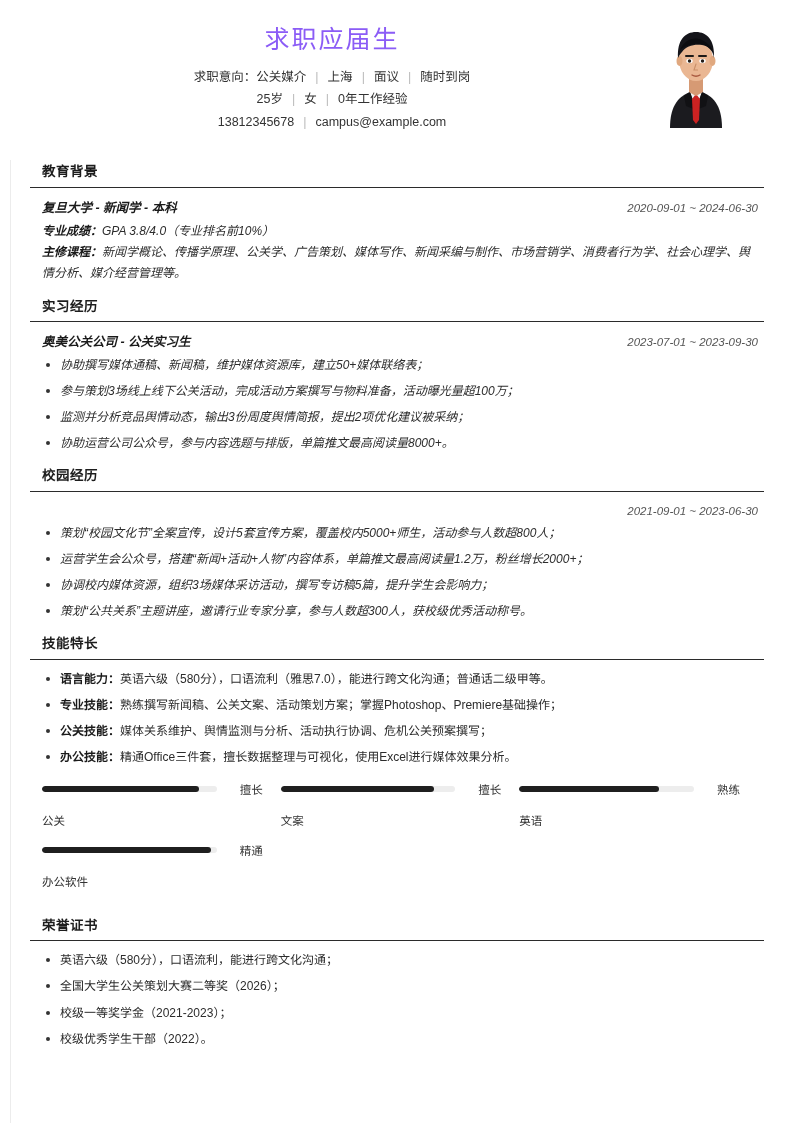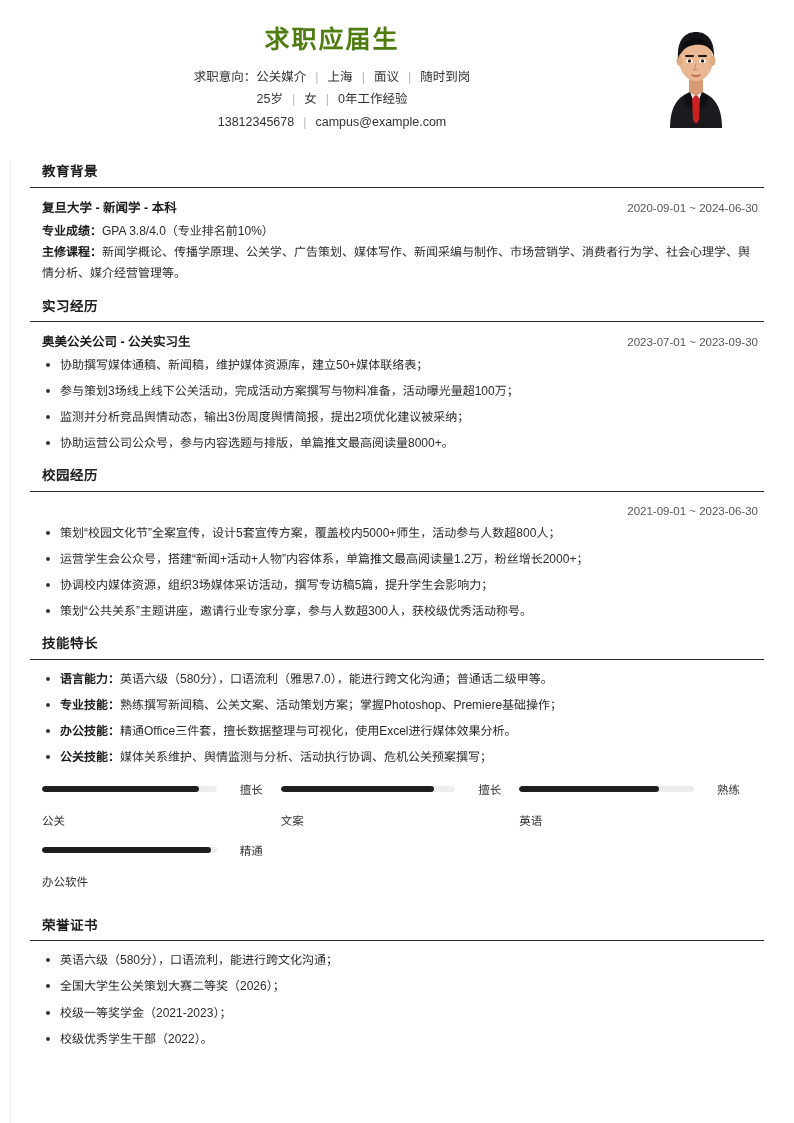--- a/index.html
+++ b/index.html
@@ -44,22 +44,22 @@
     padding-bottom: 14px;
     min-height: 128px;
     box-sizing: border-box;
   }
   .header-main {
     padding-right: 130px;
     text-align: center;
   }
   .resume-title {
     font-size: 25px;
-    font-weight: bold;
-    color: #4d7c0f;
+    font-weight: normal;
+    color: #8b5cf6;
     letter-spacing: 2px;
     margin: 6px 0 14px 0;
     line-height: 1.2;
   }
   .meta-line {
     font-size: 12.5px;
     color: #333333;
     line-height: 1.55;
     margin: 3px 0;
     display: flex;
@@ -107,21 +107,21 @@
   .section-title {
     font-size: 13.5px;
     font-weight: bold;
     color: #1d1d1d;
     letter-spacing: 0.5px;
     line-height: 1.3;
     margin-top: 14px;
   }
   .section-body { padding: 0 6px 0 12px; }
 
-  .entry { margin-bottom: 4px; }
+  .entry { margin-bottom: 4px; font-style: italic; }
   .entry-row {
     display: flex;
     align-items: baseline;
     justify-content: space-between;
     gap: 12px;
     margin-bottom: 2px;
   }
   .entry-title {
     font-size: 12.5px;
     font-weight: bold;
@@ -364,22 +364,22 @@
     </div>
 
     <div class="section">
       <div class="section-head">
         <div class="section-title">技能特长</div>
       </div>
       <div class="section-body">
         <ul class="bullets">
           <li><b>语言能力：</b><span>英语六级（580分），口语流利（雅思7.0），能进行跨文化沟通；普通话二级甲等。</span></li>
           <li><b>专业技能：</b><span>熟练撰写新闻稿、公关文案、活动策划方案；掌握Photoshop、Premiere基础操作；</span></li>
+          <li><b>公关技能：</b><span>媒体关系维护、舆情监测与分析、活动执行协调、危机公关预案撰写；</span></li>
           <li><b>办公技能：</b><span>精通Office三件套，擅长数据整理与可视化，使用Excel进行媒体效果分析。</span></li>
-          <li><b>公关技能：</b><span>媒体关系维护、舆情监测与分析、活动执行协调、危机公关预案撰写；</span></li>
         </ul>
       </div>
 
       <div class="bars">
         <div class="bar-item">
           <div class="bar-row">
             <div class="bar-track">
               <div class="bar-fill" style="width: 90%;"></div>
             </div>
             <div class="bar-level">擅长</div>

